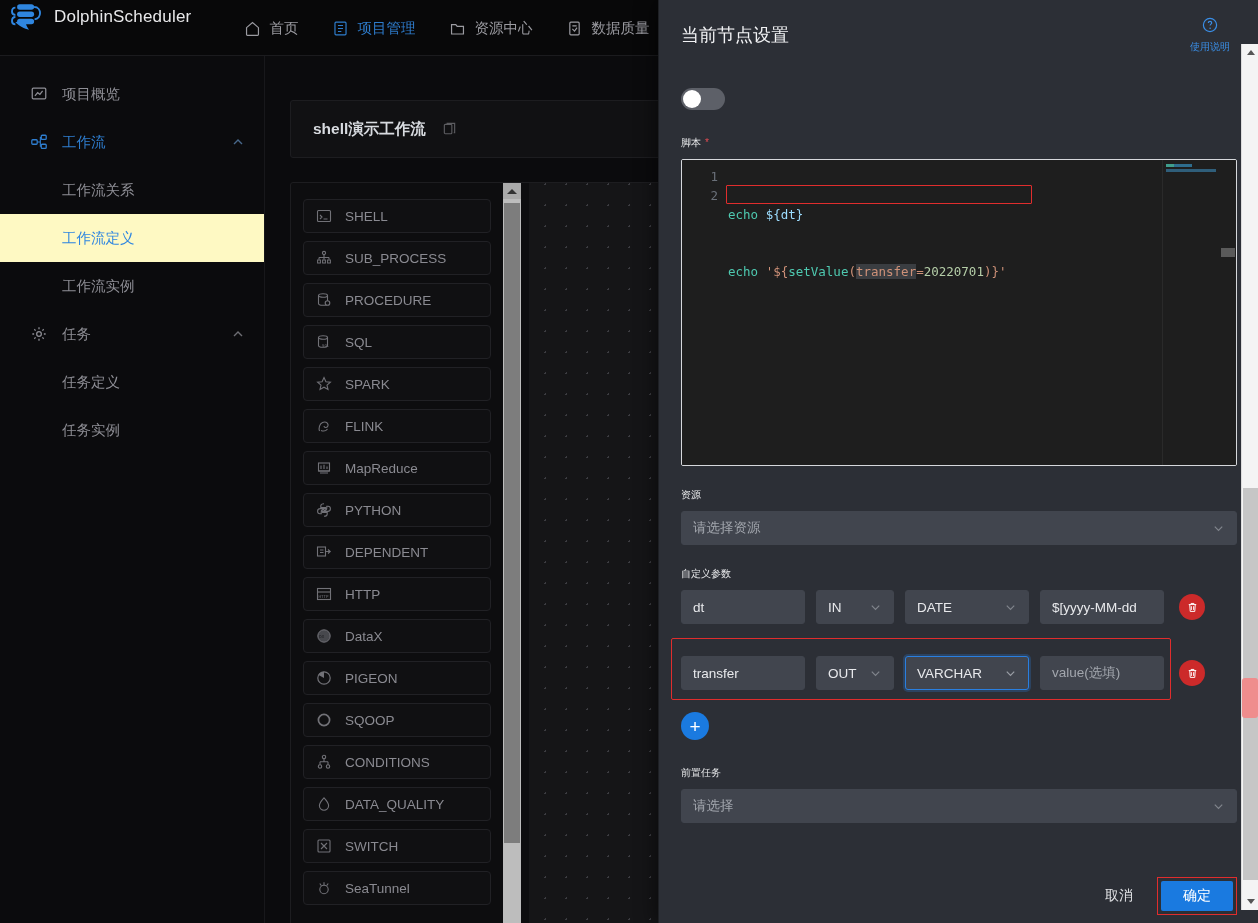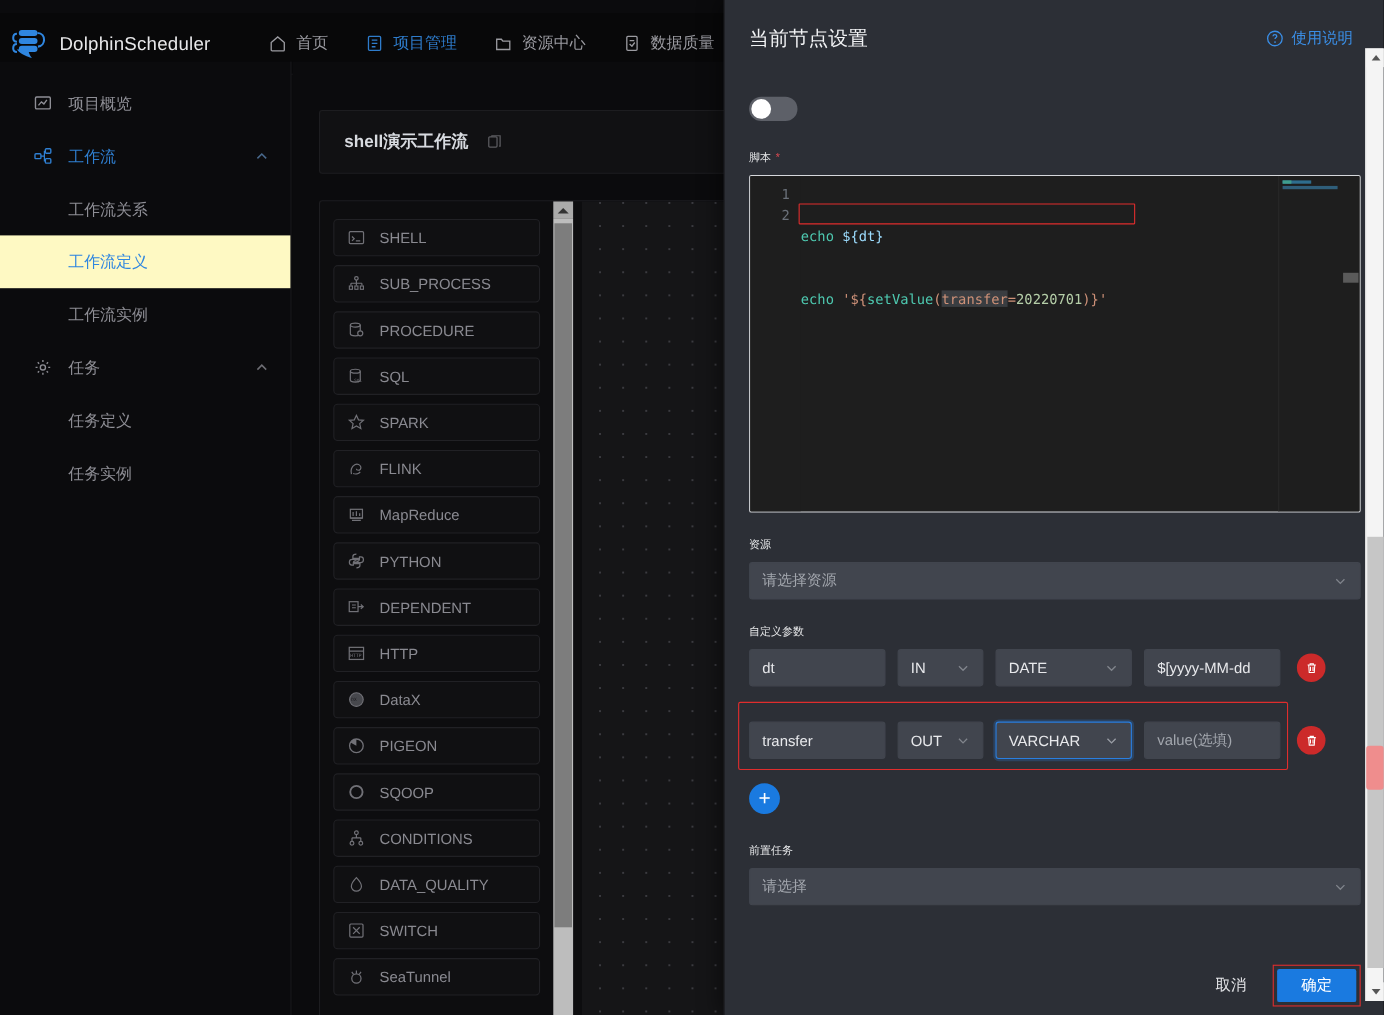--- a/index.html
+++ b/index.html
@@ -8,24 +8,24 @@
     width: 1258px; height: 923px;
     overflow: hidden;
     background: #0b0b0d;
     font-family: "Liberation Sans", sans-serif;
     -webkit-font-smoothing: antialiased;
   }
   #app { position: relative; width: 1258px; height: 923px; overflow: hidden; }
 
   
   .topnav {
-    position: absolute; top: 12px; left: 0; width: 1258px; height: 56px;
+    position: absolute; top: 0; left: 0; width: 1258px; height: 56px;
     background: #080809;
     border-bottom: 1px solid #1b1b1e;
-    display: flex; align-items: center;
+    display: flex; align-items: flex-start;
     padding-left: 10px;
   }
   .brand { display: flex; align-items: center; gap: 6px; margin-right: 36px; }
   .brand-logo { width: 38px; height: 34px; flex: 0 0 auto; }
   .brand-name { color: #e8e8ea; font-size: 17px; letter-spacing: .2px; font-weight: 400; }
   .nav-items { display: flex; align-items: center; }
   .nav-item {
     display: flex; align-items: center; gap: 8px;
     padding: 0 17px; height: 56px; cursor: pointer;
     color: #9b9ba1; font-size: 14.5px; white-space: nowrap;
@@ -124,21 +124,21 @@
     border-left: 1px solid #1e2024;
     box-shadow: -4px 0 18px rgba(0,0,0,.45);
   }
   .dlg-head {
     height: 70px; display: flex; align-items: center;
     padding: 0 28px 0 22px;
   }
   .dlg-title { color: #f2f3f5; font-size: 18px; }
   .dlg-help {
     margin-left: auto; display: flex; align-items: center; gap: 7px;
-    color: #3a8ee6; font-size: 14px; cursor: pointer;
+    color: #3a8ee6; font-size: 10px; cursor: pointer; flex-direction: column;
   }
   .dlg-body {
     position: absolute; top: 70px; left: 0; width: 600px; height: 800px;
     padding: 18px 22px 0 22px; overflow: hidden;
   }
   .switch {
     width: 44px; height: 22px; border-radius: 11px; background: #5d6068;
     position: relative; cursor: pointer; margin-bottom: 26px;
   }
   .switch .knob {

